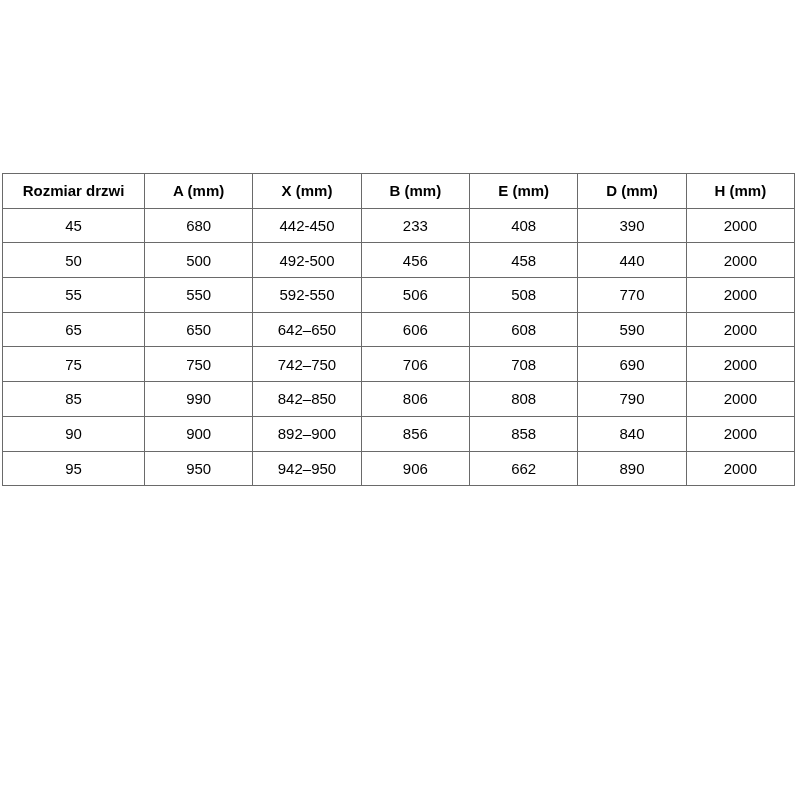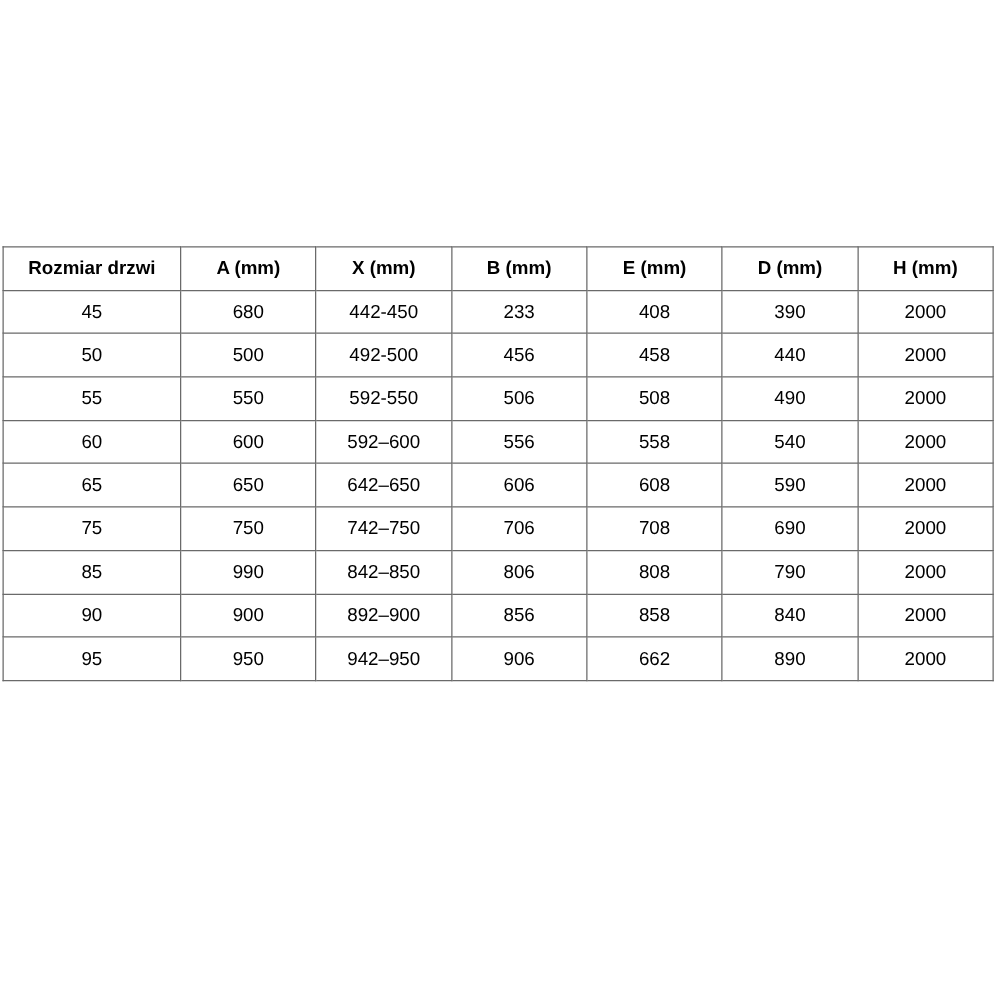--- a/index.html
+++ b/index.html
@@ -20,21 +20,20 @@
   .table-wrap {
     position: absolute;
     left: 2px;
     top: 173px;
     width: 793px;
   }
   table.spec {
     border-collapse: collapse;
     width: 100%;
     table-layout: fixed;
-    margin-top: 24px;
   }
   table.spec th,
   table.spec td {
     border: 1px solid var(--border-color, #6a6a6a);
     text-align: center;
     vertical-align: middle;
     height: 33.7px;
     padding: 0;
     color: var(--text-color, #000000);
     font-size: 15px;
@@ -91,30 +90,21 @@
     <td>458</td>
     <td>440</td>
     <td>2000</td>
   </tr>
           <tr>
     <td>55</td>
     <td>550</td>
     <td>592-550</td>
     <td>506</td>
     <td>508</td>
-    <td>490</td>
-    <td>2000</td>
-  </tr>
-          <tr>
-    <td>60</td>
-    <td>600</td>
-    <td>592–600</td>
-    <td>556</td>
-    <td>558</td>
-    <td>540</td>
+    <td>770</td>
     <td>2000</td>
   </tr>
           <tr>
     <td>65</td>
     <td>650</td>
     <td>642–650</td>
     <td>606</td>
     <td>608</td>
     <td>590</td>
     <td>2000</td>

